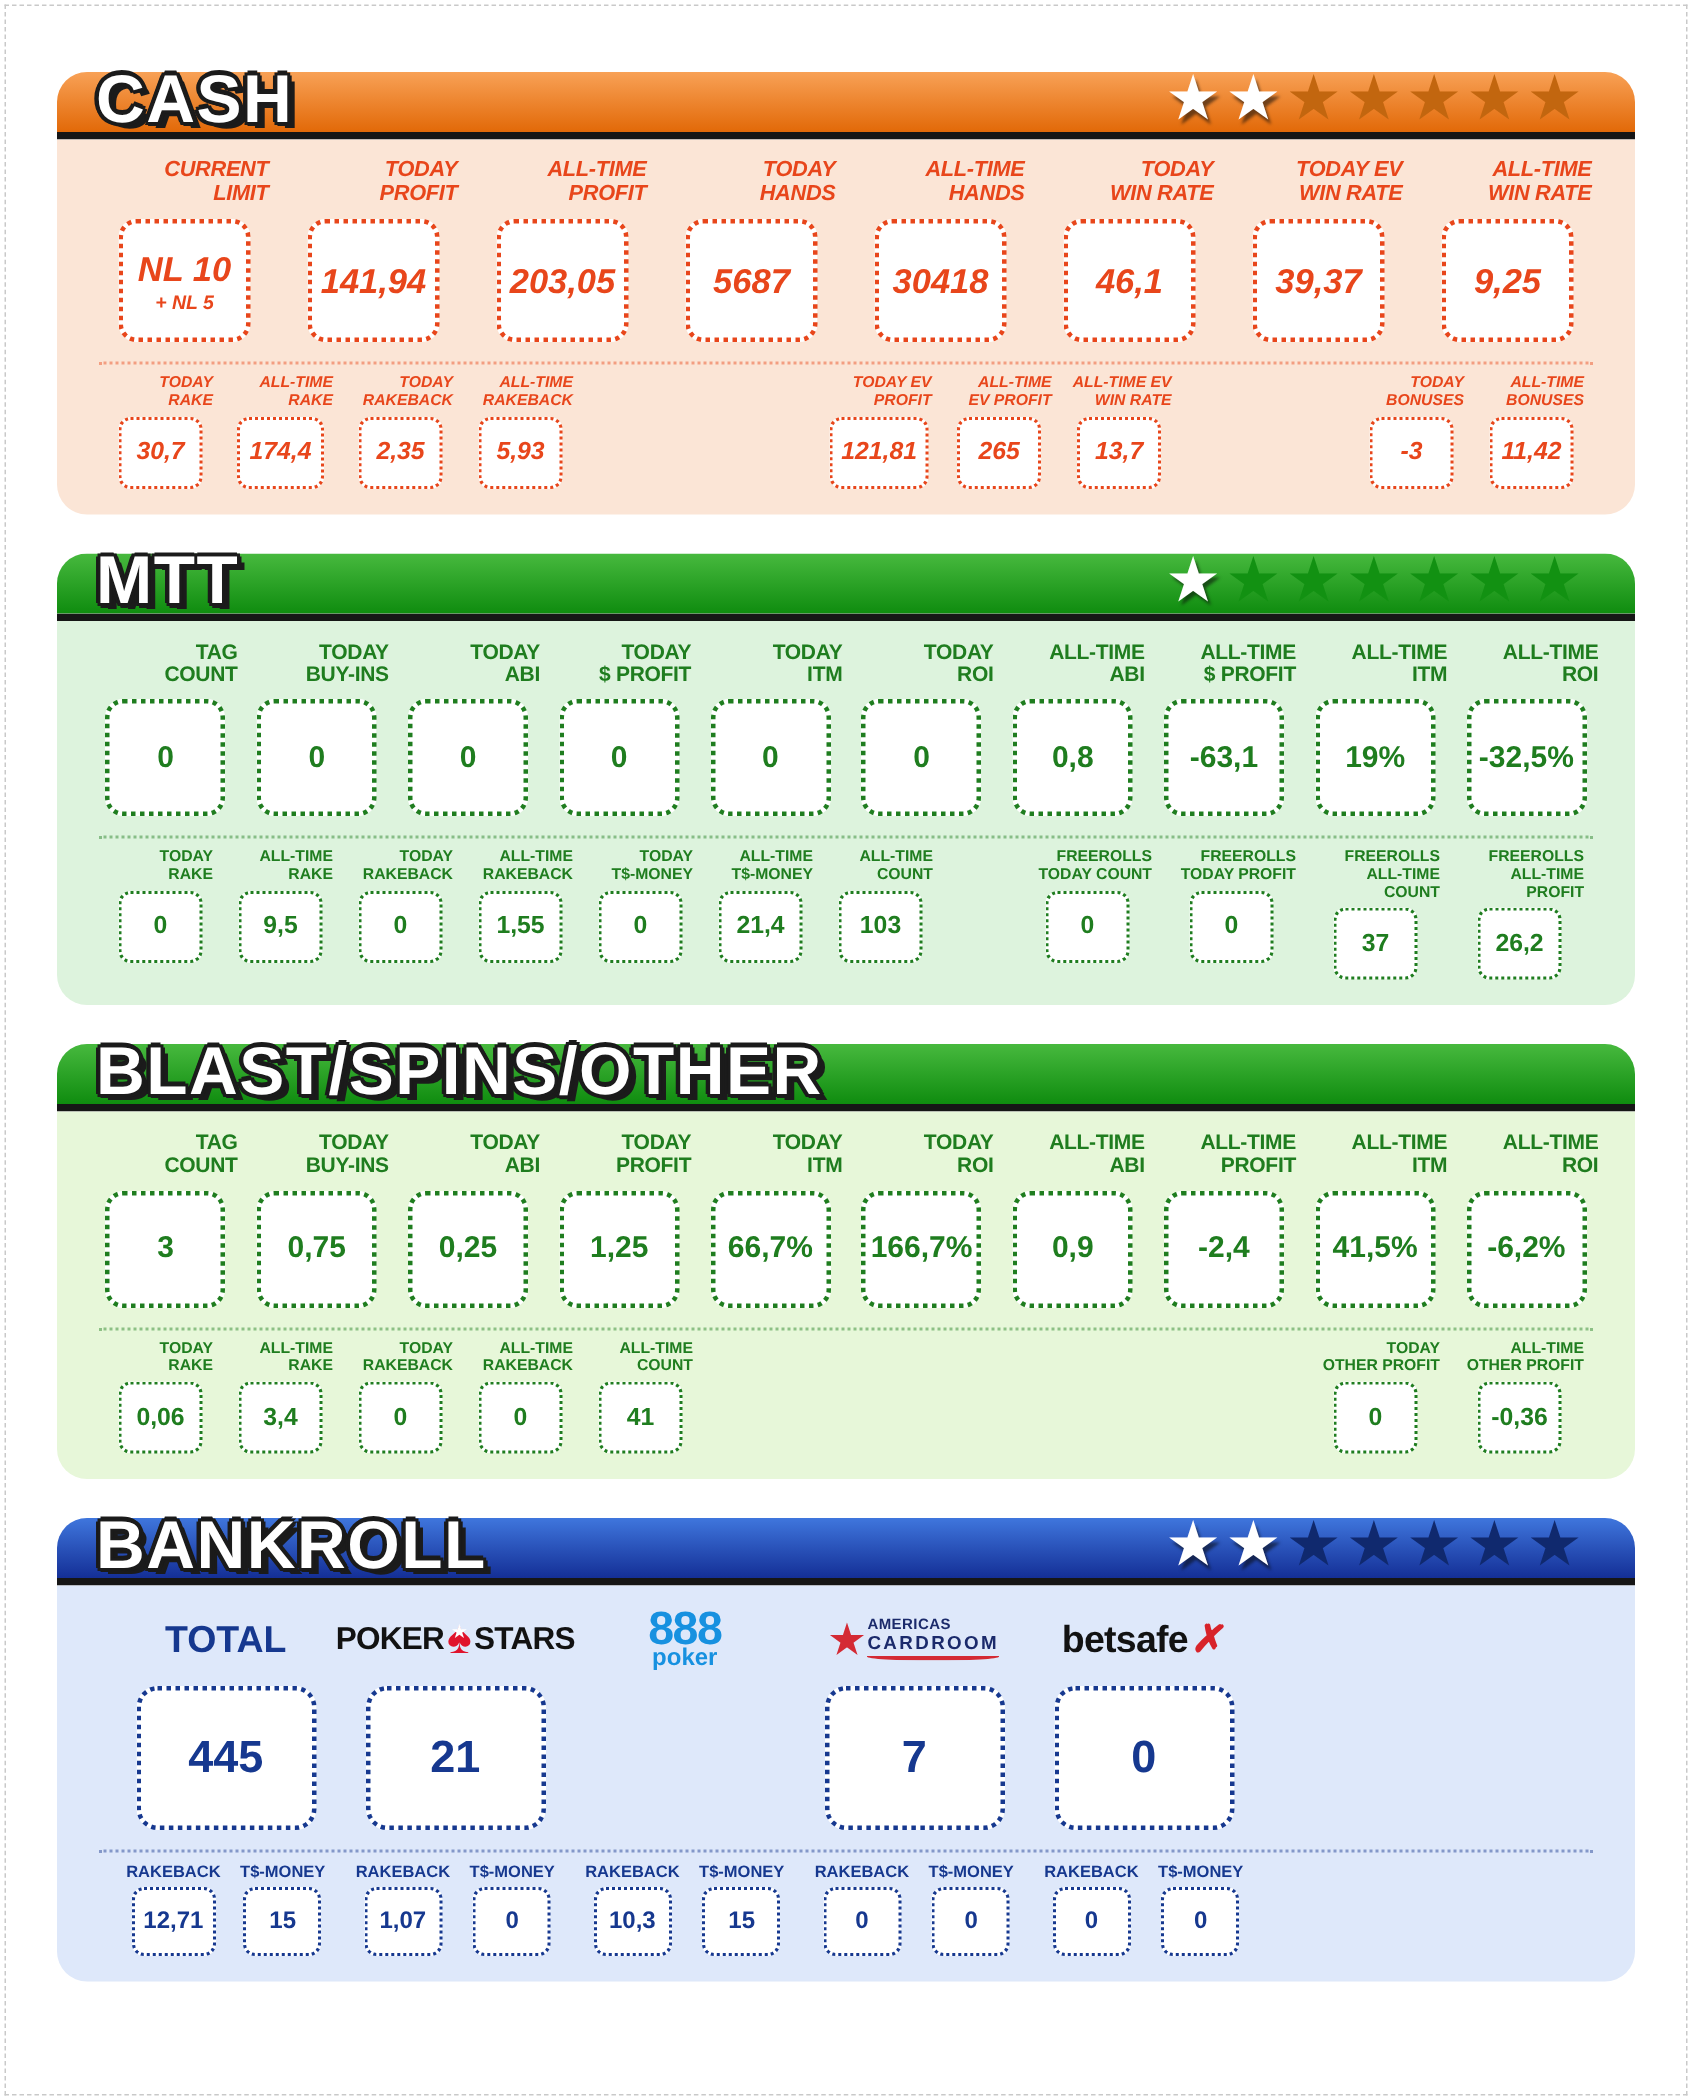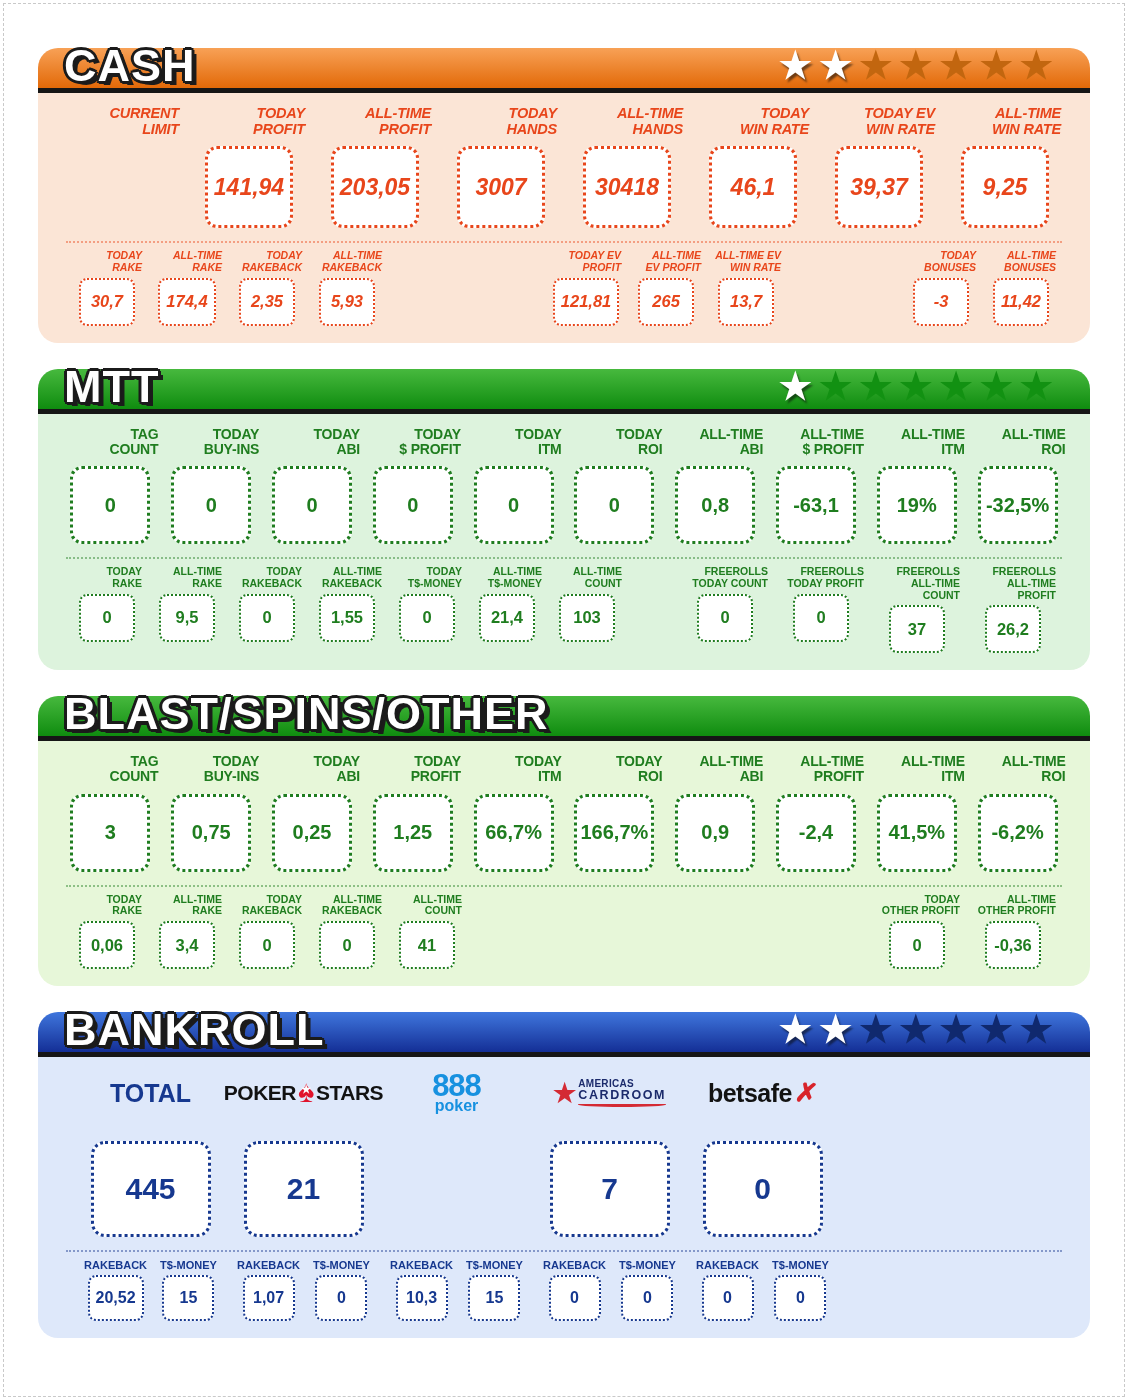--- a/index.html
+++ b/index.html
@@ -48,21 +48,21 @@
 .sec-mtt .bod { background:#ddf3dd; }
 .sec-mtt .st.e { color:#129112; }
 .sec-blast .bod { background:#e7f7d9; }
 .sec-bank { --acc:#16388f; --accsoft:rgba(22,56,143,.45); }
 .sec-bank .hdr { background:linear-gradient(#3f76dd,#142f96); }
 .sec-bank .bod { background:#dee8fa; }
 .sec-bank .st.e { color:#10296e; }
 
 
 .bank-row { display:flex; padding-left:14px; }
-.bcol { width:153px; display:flex; flex-direction:column; align-items:center;gap:17px; }
+.bcol { width:153px; display:flex; flex-direction:column; align-items:center; }
 .brand { height:46px; display:flex; align-items:center; justify-content:center; margin-bottom:8px; }
 .bbox { width:120px; height:96px; border:3px dotted var(--acc); border-radius:14px; background:#ffffff; color:var(--acc); font-size:30px; display:flex; align-items:center; justify-content:center; }
 .bank-small { display:flex; padding-left:14px; }
 .bpair { width:153px; display:flex; justify-content:center; gap:13px; }
 .bscol { display:flex; flex-direction:column; align-items:center; }
 .bslbl { font-size:11px; color:var(--acc); margin-bottom:4px; }
 .bsbox { min-width:52px; height:46px; border:2px dotted var(--acc); border-radius:8px; background:#fff; color:var(--acc); font-size:16px; display:flex; align-items:center; justify-content:center; padding:0 6px; }
 
 
 .lg-total { color:#16388f; font-size:25px; }
@@ -91,20 +91,24 @@
     <div class="title">CASH</div>
     <div class="stars"><span class="st f">★</span><span class="st f">★</span><span class="st e">★</span><span class="st e">★</span><span class="st e">★</span><span class="st e">★</span><span class="st e">★</span></div>
   </div>
   <div class="bod">
     <div class="main-row">
       <div class="col">
           <div class="lbl">
             <span>CURRENT</span>
             <span>LIMIT</span>
           </div>
+          <div class="box">
+            <span>NL 10</span>
+            <span class="v2">+ NL 5</span>
+          </div>
         </div>
       <div class="col">
           <div class="lbl">
             <span>TODAY</span>
             <span>PROFIT</span>
           </div>
           <div class="box">
             <span>141,94</span>
           </div>
         </div>
@@ -116,21 +120,21 @@
           <div class="box">
             <span>203,05</span>
           </div>
         </div>
       <div class="col">
           <div class="lbl">
             <span>TODAY</span>
             <span>HANDS</span>
           </div>
           <div class="box">
-            <span>3007</span>
+            <span>5687</span>
           </div>
         </div>
       <div class="col">
           <div class="lbl">
             <span>ALL-TIME</span>
             <span>HANDS</span>
           </div>
           <div class="box">
             <span>30418</span>
           </div>
@@ -688,21 +692,21 @@
             <span>0</span>
           </div>
       </div>
     </div>
     <div class="divider"></div>
     <div class="bank-small">
       <div class="bpair">
         <div class="bscol">
             <div class="bslbl">RAKEBACK</div>
             <div class="bsbox">
-              <span>20,52</span>
+              <span>12,71</span>
             </div>
           </div>
         <div class="bscol">
             <div class="bslbl">T$-MONEY</div>
             <div class="bsbox">
               <span>15</span>
             </div>
           </div>
       </div>
       <div class="bpair">

